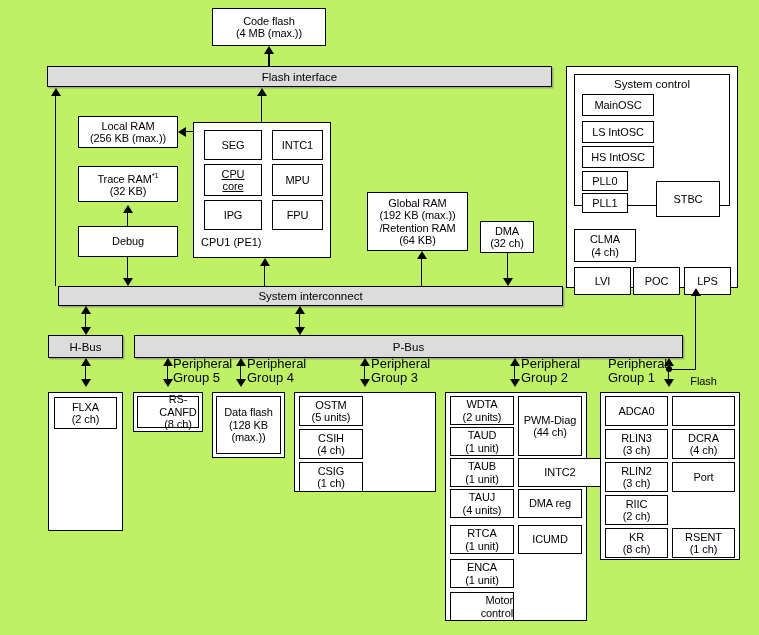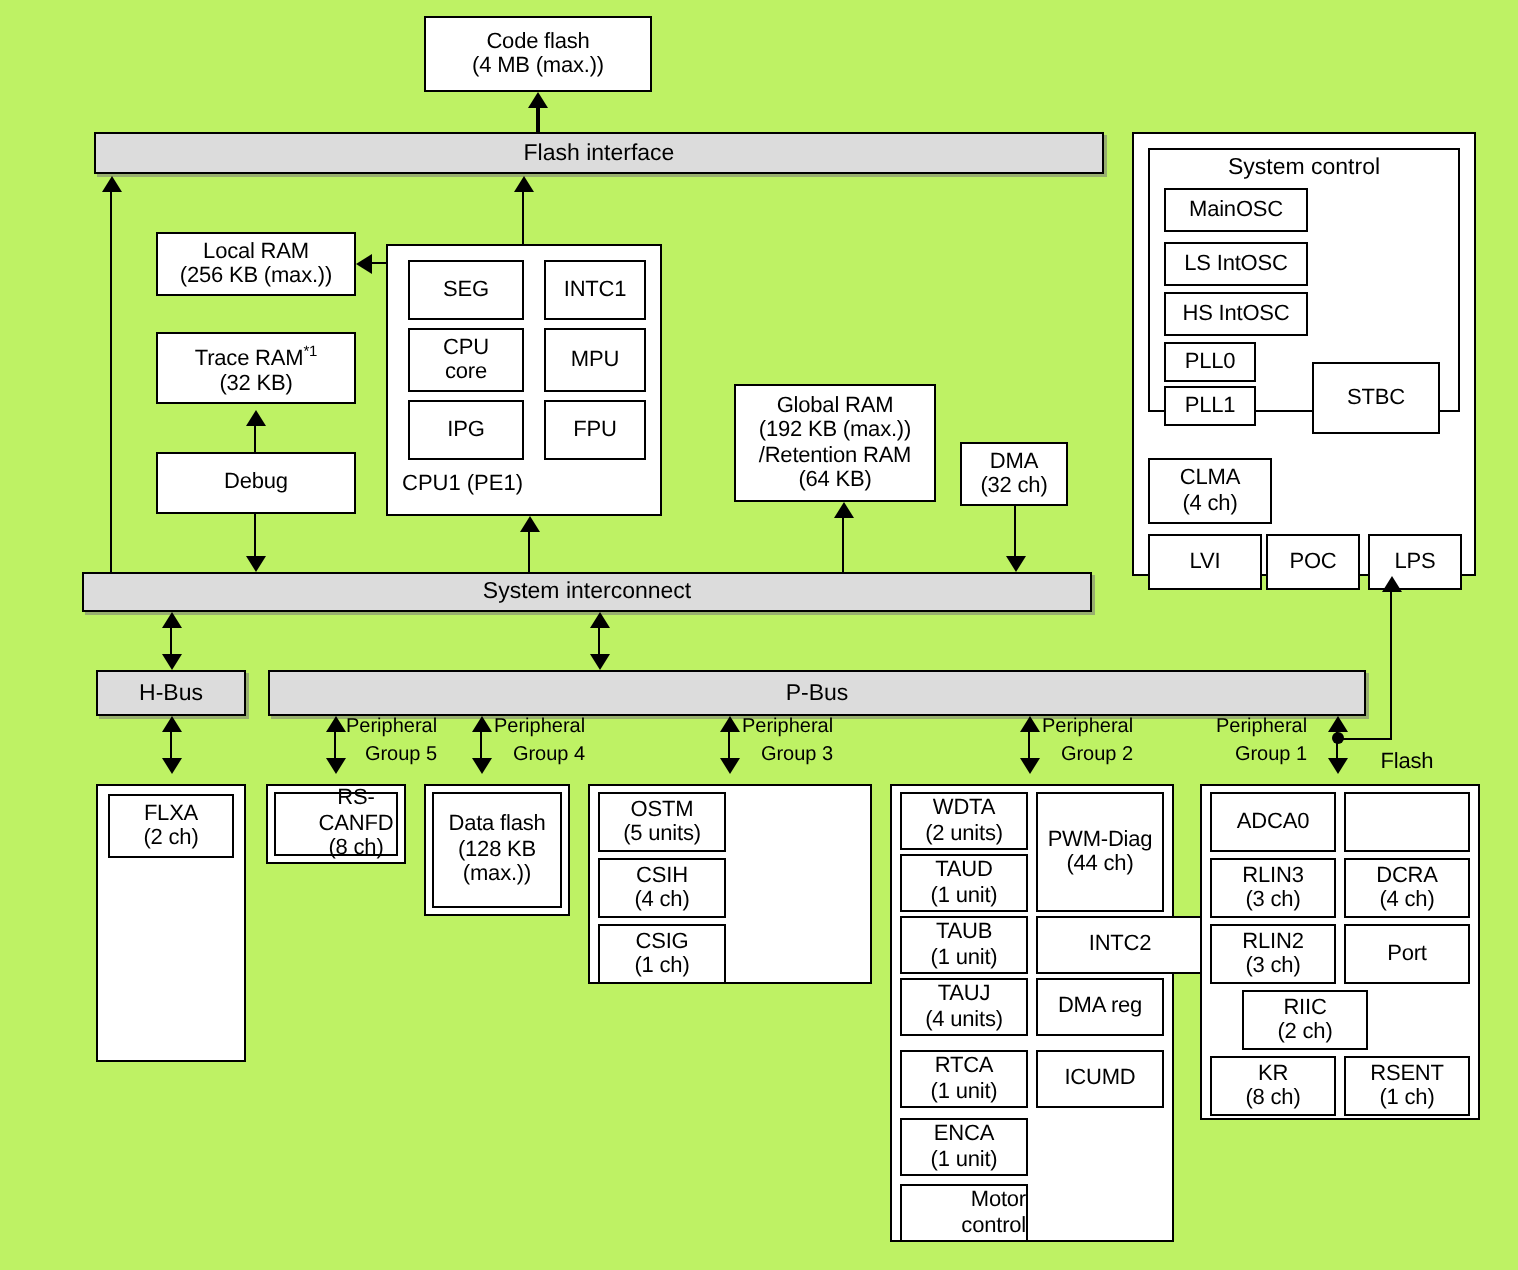--- a/index.html
+++ b/index.html
@@ -61,23 +61,23 @@
   .ln{position:absolute;background:#000;}
   .lnv{width:1.4px;}
   .lnh{height:1.4px;}
   
   .arr{position:absolute;width:0;height:0;}
   .arr-up{border-left:5px solid transparent;border-right:5px solid transparent;border-bottom:8px solid #000;}
   .arr-down{border-left:5px solid transparent;border-right:5px solid transparent;border-top:8px solid #000;}
   .dot{position:absolute;width:6px;height:6px;border-radius:50%;background:#000;}
   .grp-label{
     position:absolute;
-    font-size:10px;
+    font-size:13px;
     line-height:14px;
-    text-align:right;
+    text-align:left;
     white-space:nowrap;
   }
   .sup{font-size:7.5px;vertical-align:super;}
   .sc-title{
     position:absolute;
     font-size:11.5px;
     text-align:center;
     width:100%;
     top:3px;
     left:0;
@@ -131,21 +131,21 @@
 
   <div class="frame" style="left:193px;top:122px;width:138px;height:136px;"></div>
   <div class="frame-label" style="left:201px;top:236px;text-align:left;">CPU1 (PE1)</div>
 
   <div class="box" style="left:204px;top:130px;width:58px;height:30px;">
     <span>SEG</span>
   </div>
   <div class="box" style="left:272px;top:130px;width:51px;height:30px;">
     <span>INTC1</span>
   </div>
-  <div class="box" style="left:204px;top:164px;width:58px;height:32px;">
+  <div class="box" style="left:204px;top:164px;width:58px;height:32px;text-decoration:underline;">
     <span>CPU</span>
     <span class="l2">core</span>
   </div>
   <div class="box" style="left:272px;top:164px;width:51px;height:32px;">
     <span>MPU</span>
   </div>
   <div class="box" style="left:204px;top:200px;width:58px;height:30px;">
     <span>IPG</span>
   </div>
   <div class="box" style="left:272px;top:200px;width:51px;height:30px;">
@@ -202,21 +202,21 @@
   <div class="box" style="left:574px;top:267px;width:57px;height:28px;">
     <span>LVI</span>
   </div>
   <div class="box" style="left:633px;top:267px;width:47px;height:28px;">
     <span>POC</span>
   </div>
   <div class="box" style="left:684px;top:267px;width:47px;height:28px;">
     <span>LPS</span>
   </div>
 
-  <div class="bar" style="left:41px;top:286px;width:505px;height:20px;">
+  <div class="bar" style="left:58px;top:286px;width:505px;height:20px;">
     <span>System interconnect</span>
   </div>
 
   <div class="ln lnv" style="left:264px;top:258px;height:0px;"></div>
 
   <div class="bar" style="left:48px;top:335px;width:75px;height:23px;">
     <span>H-Bus</span>
   </div>
 
   <div class="ln lnv" style="left:85px;top:313px;height:15px;"></div>
@@ -364,21 +364,21 @@
     <span>ADCA0</span>
   </div>
   <div class="box" style="left:605px;top:429px;width:63px;height:30px;">
     <span>RLIN3</span>
     <span class="l2">(3 ch)</span>
   </div>
   <div class="box" style="left:605px;top:462px;width:63px;height:30px;">
     <span>RLIN2</span>
     <span class="l2">(3 ch)</span>
   </div>
-  <div class="box" style="left:621px;top:495px;width:63px;height:30px;">
+  <div class="box" style="left:605px;top:495px;width:63px;height:30px;">
     <span>RIIC</span>
     <span class="l2">(2 ch)</span>
   </div>
   <div class="box" style="left:605px;top:528px;width:63px;height:30px;">
     <span>KR</span>
     <span class="l2">(8 ch)</span>
   </div>
 
   <div class="box" style="left:672px;top:396px;width:63px;height:30px;gap:48px;">
     <span>Flash</span>

